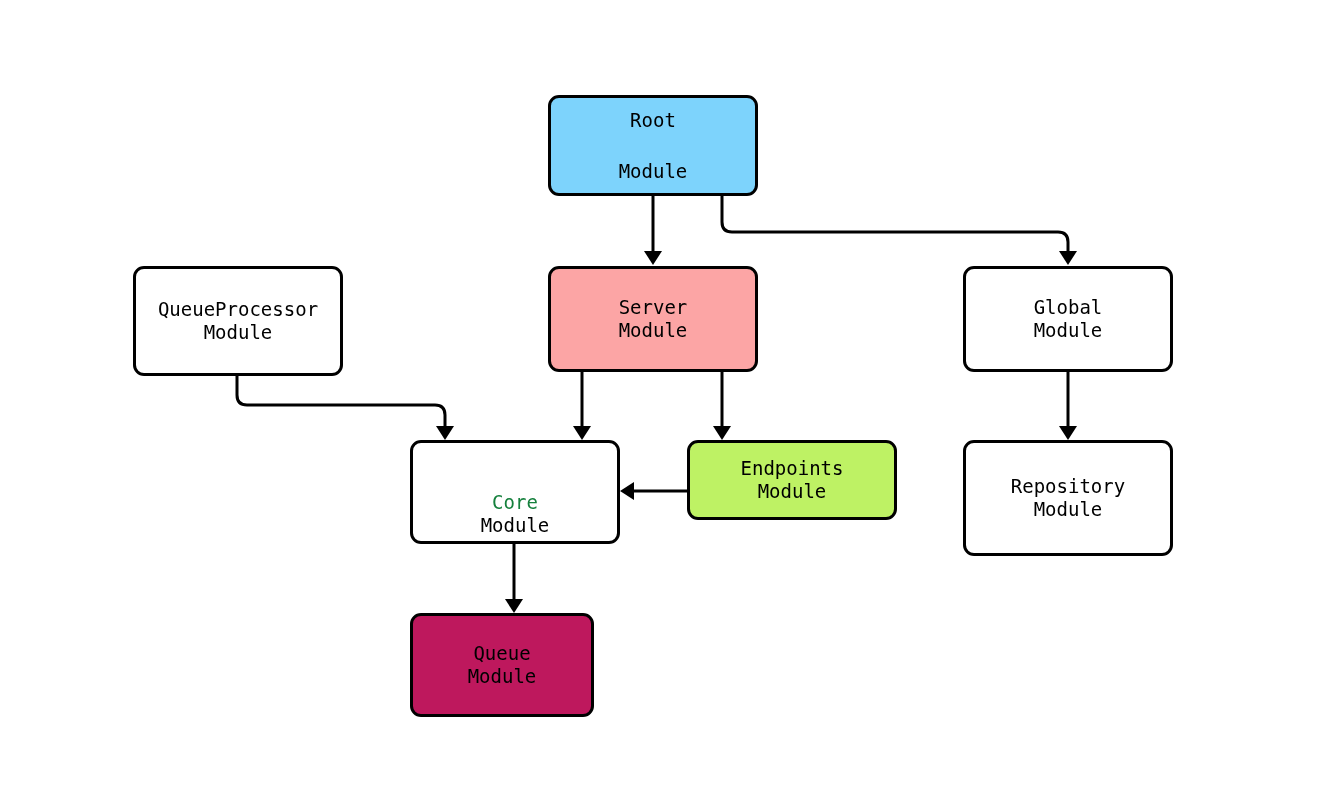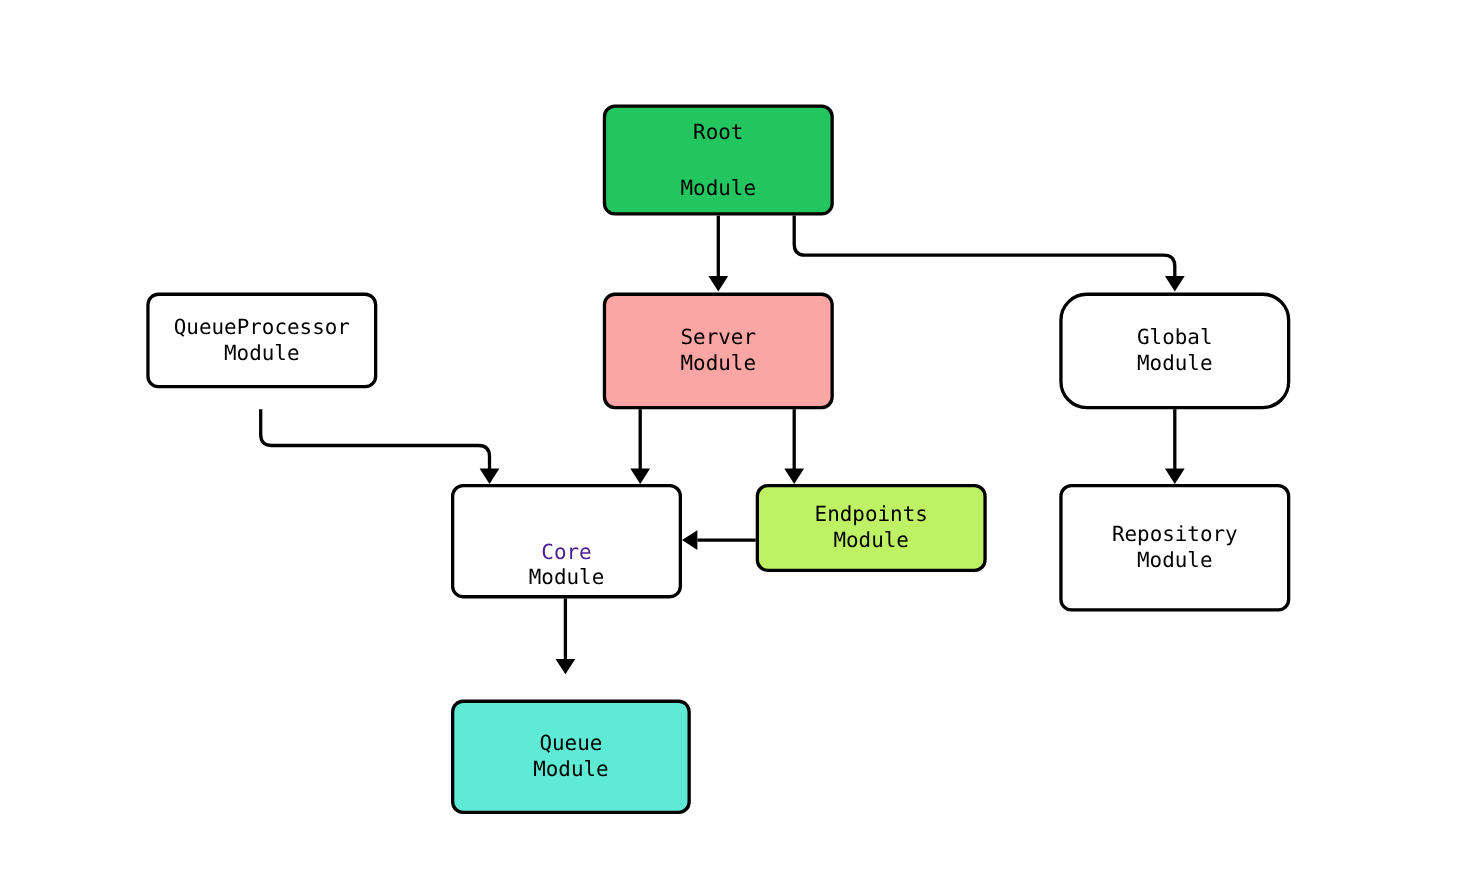--- a/index.html
+++ b/index.html
@@ -90,47 +90,47 @@
         <path d="M 687 491 L 634 491" fill="none" stroke="#000000" stroke-width="3" stroke-linecap="butt" stroke-linejoin="round"></path>
         <path d="M 634 482 L 634 500 L 620 491 Z" fill="#000000"></path>
       </g>
       <g>
         <path d="M 514 544 L 514 600" fill="none" stroke="#000000" stroke-width="3" stroke-linecap="butt" stroke-linejoin="round"></path>
         <path d="M 505 599 L 523 599 L 514 613 Z" fill="#000000"></path>
       </g>
     </svg>
 
   <div id="node-layer">
-      <div class="node" style="left: 548px; top: 95px; width: 210px; height: 101px; background: #22c55e; border-color: rgb(0, 0, 0); gap: 28px;">
+      <div class="node" style="left: 548px; top: 95px; width: 210px; height: 101px; background: #7dd3fc; border-color: rgb(0, 0, 0); gap: 28px;">
         <span class="node-label-line" style="color: rgb(0, 0, 0);">Root</span>
         <span class="node-label-line" style="color: rgb(0, 0, 0);">Module</span>
       </div>
-      <div class="node" style="left: 133px; top: 266px; width: 210px; height: 87px; background: rgb(255, 255, 255); border-color: rgb(0, 0, 0);">
+      <div class="node" style="left: 133px; top: 266px; width: 210px; height: 110px; background: rgb(255, 255, 255); border-color: rgb(0, 0, 0);">
         <span class="node-label-line" style="color: rgb(0, 0, 0);">QueueProcessor</span>
         <span class="node-label-line" style="color: rgb(0, 0, 0);">Module</span>
       </div>
       <div class="node" style="left: 548px; top: 266px; width: 210px; height: 106px; background: #fca5a5; border-color: rgb(0, 0, 0);">
         <span class="node-label-line" style="color: rgb(0, 0, 0);">Server</span>
         <span class="node-label-line" style="color: rgb(0, 0, 0);">Module</span>
       </div>
-      <div class="node" style="left: 963px; top: 266px; width: 210px; height: 106px; background: rgb(255, 255, 255); border-color: rgb(0, 0, 0); border-radius: 25px;">
+      <div class="node" style="left: 963px; top: 266px; width: 210px; height: 106px; background: rgb(255, 255, 255); border-color: rgb(0, 0, 0);">
         <span class="node-label-line" style="color: rgb(0, 0, 0);">Global</span>
         <span class="node-label-line" style="color: rgb(0, 0, 0);">Module</span>
       </div>
       <div class="node" style="left: 410px; top: 440px; width: 210px; height: 104px; background: rgb(255, 255, 255); border-color: rgb(0, 0, 0);">
-        <span class="node-label-line" style="color: #4c1d95; margin-top: 44px;">Core</span>
+        <span class="node-label-line" style="color: #15803d; margin-top: 44px;">Core</span>
         <span class="node-label-line" style="color: rgb(0, 0, 0);">Module</span>
       </div>
       <div class="node" style="left: 687px; top: 440px; width: 210px; height: 80px; background: #bef264; border-color: rgb(0, 0, 0);">
         <span class="node-label-line" style="color: rgb(0, 0, 0);">Endpoints</span>
         <span class="node-label-line" style="color: rgb(0, 0, 0);">Module</span>
       </div>
       <div class="node" style="left: 963px; top: 440px; width: 210px; height: 116px; background: rgb(255, 255, 255); border-color: rgb(0, 0, 0);">
         <span class="node-label-line" style="color: rgb(0, 0, 0);">Repository</span>
         <span class="node-label-line" style="color: rgb(0, 0, 0);">Module</span>
       </div>
-      <div class="node" style="left: 410px; top: 636px; width: 218px; height: 104px; background: #5eead4; border-color: rgb(0, 0, 0);">
+      <div class="node" style="left: 410px; top: 613px; width: 184px; height: 104px; background: #be185d; border-color: rgb(0, 0, 0);">
         <span class="node-label-line" style="color: rgb(0, 0, 0);">Queue</span>
         <span class="node-label-line" style="color: rgb(0, 0, 0);">Module</span>
       </div>
     </div>
 
 </div>
 
 </body></html>

